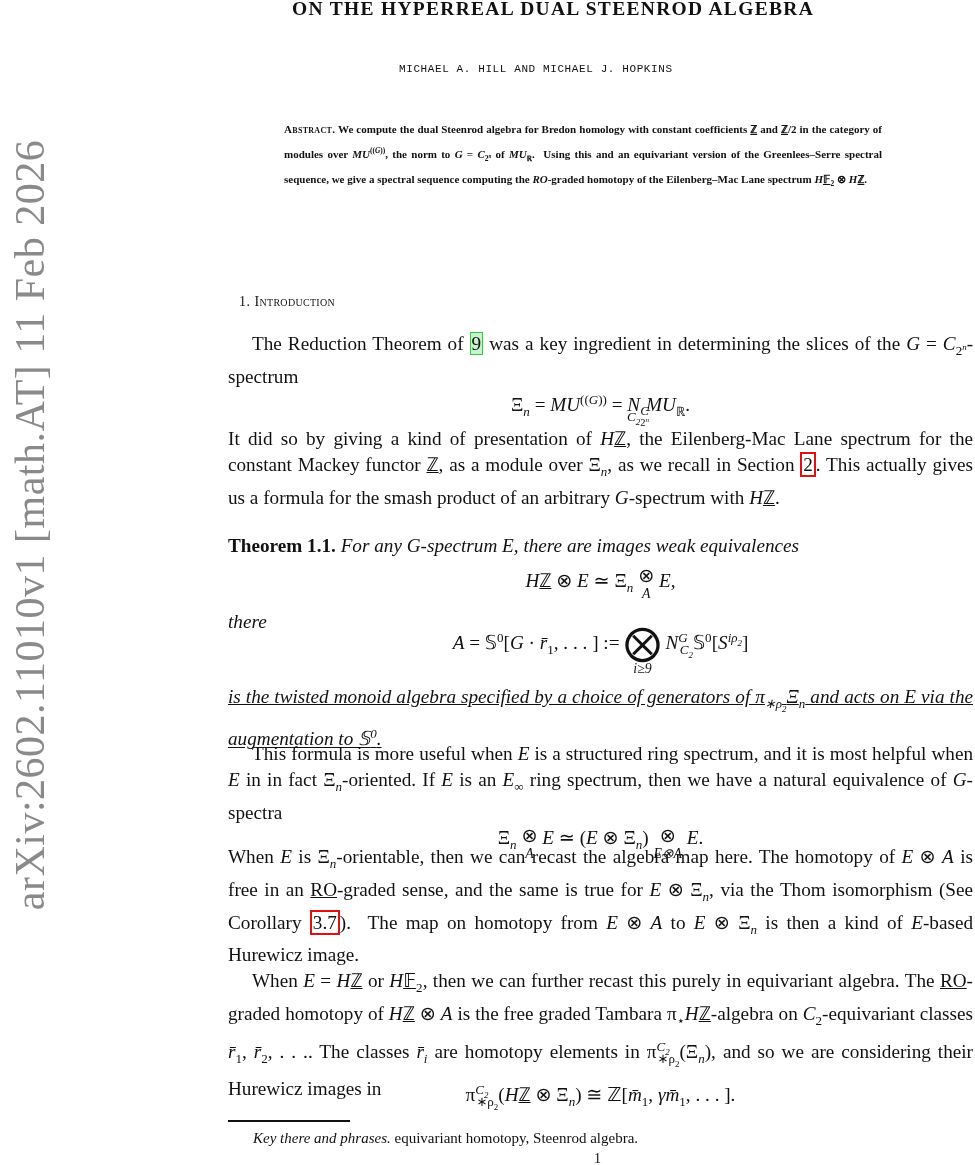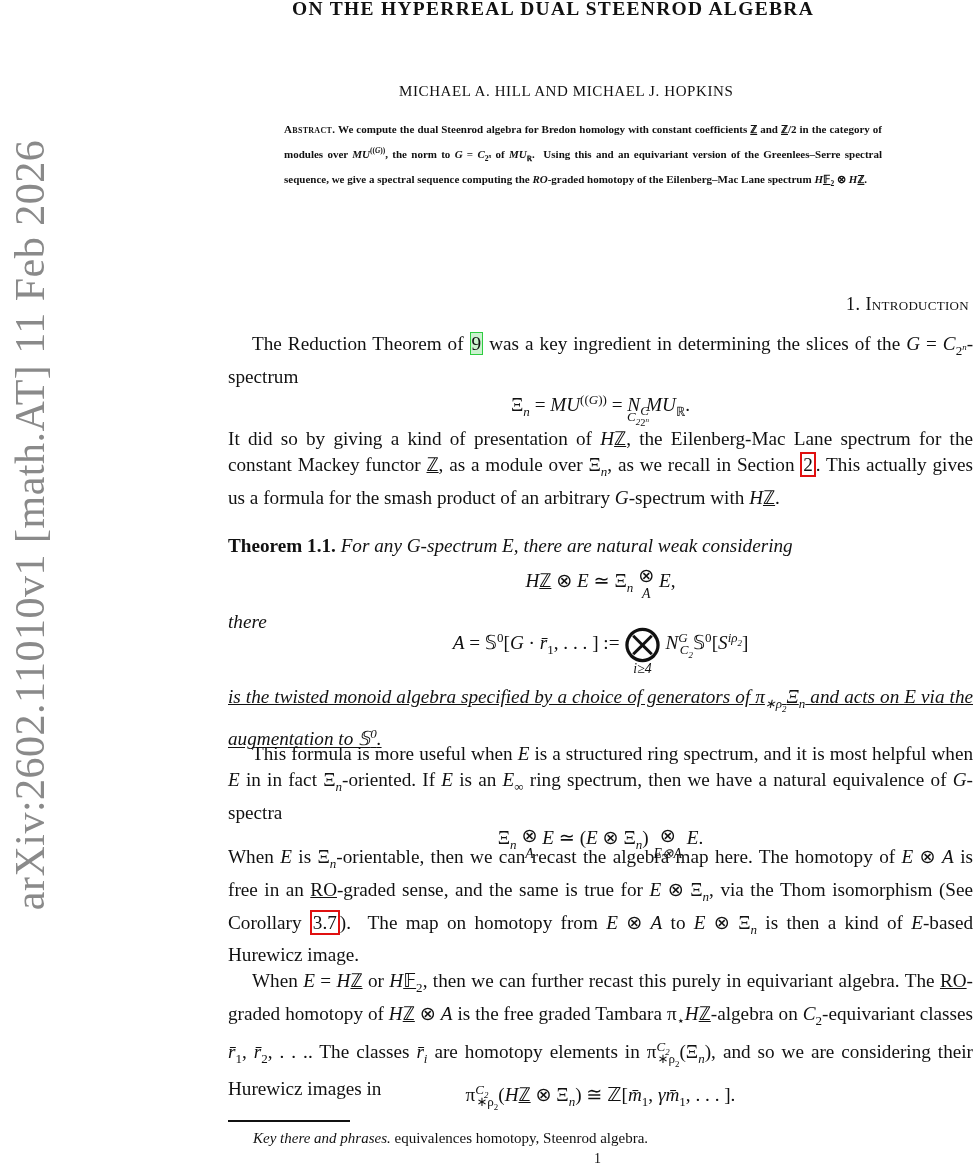--- a/index.html
+++ b/index.html
@@ -5,27 +5,27 @@
   html, body { margin:0; padding:0; background:#ffffff; }
   body { width:975px; height:1165px; position:relative; overflow:hidden; color:#111;
          font-family:"DejaVu Serif", "Liberation Serif", serif; }
   #arxiv-stamp { position:absolute; left:-360px; top:500px; width:780px; height:50px;
     transform:rotate(-90deg); transform-origin:center center; text-align:center;
     font-family:"Liberation Serif", serif; font-size:42px; color:#8a8a8a; letter-spacing:0.5px;
     white-space:nowrap; line-height:50px; }
   .abs { position:absolute; }
   #title { left:292px; top:-2px; width:620px; font-family:"Liberation Serif", serif; font-weight:bold;
     font-size:19.5px; letter-spacing:1.3px; white-space:nowrap; }
-  #authors { left:399px; top:63px; font-family:Liberation Serif, serif; font-size:15px; letter-spacing:0.6px; white-space:nowrap;margin-top:20px; }
+  #authors { left:399px; top:63px; font-family:Liberation Mono, monospace; font-size:11px; letter-spacing:0.6px; white-space:nowrap; }
   #abstract { left:284px; top:119px; width:598px; font-family:"Liberation Serif", serif; font-size:11px; line-height:21.3px; text-align:justify;font-weight:bold; }
   .sc { font-variant:small-caps; letter-spacing:0.3px; }
   .it { font-style:italic; }
   .ul { text-decoration:underline; }
-  #section-heading { left:0; width:975px; text-align:right; top:294px; margin-left:245px; width:730px;
-    font-family:"Liberation Serif", serif; font-size:18px; letter-spacing:0.5px; left:-6px; }
+  #section-heading { left:0; width:975px; text-align:left; top:294px; margin-left:245px; width:730px;
+    font-family:"Liberation Serif", serif; font-size:14px; letter-spacing:0.5px; left:-6px; }
   .body-text { font-family:"Liberation Serif", serif; font-size:19.2px; line-height:26px; color:#111; }
   .para { position:absolute; left:228px; width:745px; text-align:justify; }
   .indent { text-indent:24px; }
   .eq { position:absolute; left:228px; width:745px; text-align:center; font-family:"Liberation Serif", serif; font-size:19.2px; }
   .cite-green { border:1.5px solid #2ecc40; padding:0 1px; background:rgba(46,204,64,0.25); }
   .cite-red { border:2px solid #e01010; padding:0 1px; }
   sub, sup { font-size:0.68em; }
   .stack { display:inline-flex; flex-direction:column; align-items:center; vertical-align:top; line-height:1; }
   .stack .under { font-size:0.72em; font-style:italic; margin-top:2px; }
   #footnote-rule { position:absolute; left:228px; top:1120px; width:122px; height:1.5px; background:#111; }
@@ -63,36 +63,36 @@
       <sub style="font-size:0.8em">2<sup class="it">n</sup></sub>
     </span><span style="font-size:0.68em;position:relative;top:10px;left:-22px;margin-right:-16px;" class="it">C<sub>2</sub></span><span class="it">MU</span><sub>ℝ</sub>.
 </div>
 
 <div class="para body-text" style="top:426px;">
   It did so by giving a kind of presentation of <span class="it">H</span><span class="ul">ℤ</span>, the Eilenberg-Mac Lane spectrum for the constant Mackey functor <span class="ul">ℤ</span>, as a module over Ξ<sub class="it">n</sub>, as we recall in Section <a class="cite-red">2</a>. This actually gives us a formula for the smash product of an arbitrary <span class="it">G</span>-spectrum with <span class="it">H</span><span class="ul">ℤ</span>.
 </div>
 
 <div class="para body-text" style="top:533px;">
   <b>Theorem 1.1.</b>
-  <span class="it">For any G-spectrum E, there are natural weak considering</span>
+  <span class="it">For any G-spectrum E, there are images weak equivalences</span>
 </div>
 
 <div class="eq" style="top:566px;">
   <span class="it">H</span><span class="ul">ℤ</span> ⊗ <span class="it">E</span> ≃ Ξ<sub class="it">n</sub> <span class="stack">
       <span>⊗</span>
       <span class="under">A</span>
     </span> <span class="it">E</span>,
 </div>
 
 <div class="para body-text it" style="top:609px;">there</div>
 
 <div class="eq" style="top:627px;">
   <span class="it">A</span> = 𝕊<sup>0</sup>[<span class="it">G</span> · <span class="it">r̄</span><sub>1</sub>, . . . ] := <span class="stack" style="vertical-align:-6px;">
       <span class="bigotimes">⨂</span>
-      <span class="under">i≥4</span>
+      <span class="under">i≥9</span>
     </span> <span class="it">N</span><sup class="it">G</sup><sub style="margin-left:-8px" class="it">C<sub>2</sub></sub>𝕊<sup>0</sup>[<span class="it">S</span><sup class="it">iρ<sub>2</sub></sup>]
 </div>
 
 <div class="para body-text it" style="top:684px;text-decoration:underline;">
   is the twisted monoid algebra specified by a choice of generators of π<sub>∗ρ<sub>2</sub></sub>Ξ<sub>n</sub> and acts on E via the augmentation to 𝕊<sup>0</sup>.
 </div>
 
 <div class="para body-text indent" style="top:741px;">
   This formula is more useful when <span class="it">E</span> is a structured ring spectrum, and it is most helpful when <span class="it">E</span> in in fact Ξ<sub class="it">n</sub>-oriented. If <span class="it">E</span> is an <span class="it">E</span><sub>∞</sub> ring spectrum, then we have a natural equivalence of <span class="it">G</span>-spectra
 </div>
@@ -115,15 +115,15 @@
   When <span class="it">E</span> = <span class="it">H</span><span class="ul">ℤ</span> or <span class="it">H</span><span class="ul">𝔽</span><sub>2</sub>, then we can further recast this purely in equivariant algebra. The <span class="ul">RO</span>-graded homotopy of <span class="it">H</span><span class="ul">ℤ</span> ⊗ <span class="it">A</span> is the free graded Tambara π<sub>⋆</sub><span class="it">H</span><span class="ul">ℤ</span>-algebra on <span class="it">C</span><sub>2</sub>-equivariant classes <span class="it">r̄</span><sub>1</sub>, <span class="it">r̄</span><sub>2</sub>, . . .. The classes <span class="it">r̄<sub>i</sub></span> are homotopy elements in π<sup class="it">C<sub>2</sub></sup><sub style="margin-left:-12px">∗ρ<sub>2</sub></sub>(Ξ<sub class="it">n</sub>), and so we are considering their Hurewicz images in
 </div>
 
 <div class="eq" style="top:1080px;">
   π<sup class="it">C<sub>2</sub></sup><sub style="margin-left:-12px">∗ρ<sub>2</sub></sub>(<span class="it">H</span><span class="ul">ℤ</span> ⊗ Ξ<sub class="it">n</sub>) ≅ ℤ[<span class="it">m̄</span><sub>1</sub>, <span class="it">γm̄</span><sub>1</sub>, . . . ].
 </div>
 
 <div id="footnote-rule"></div>
 <div id="footnote" class="abs">
   <span class="it">Key there and phrases.</span>
-  <span>equivalences homotopy, Steenrod algebra.</span>
+  <span>equivariant homotopy, Steenrod algebra.</span>
 </div>
 <div id="page-number" class="abs">1</div>
 
 </body></html>

